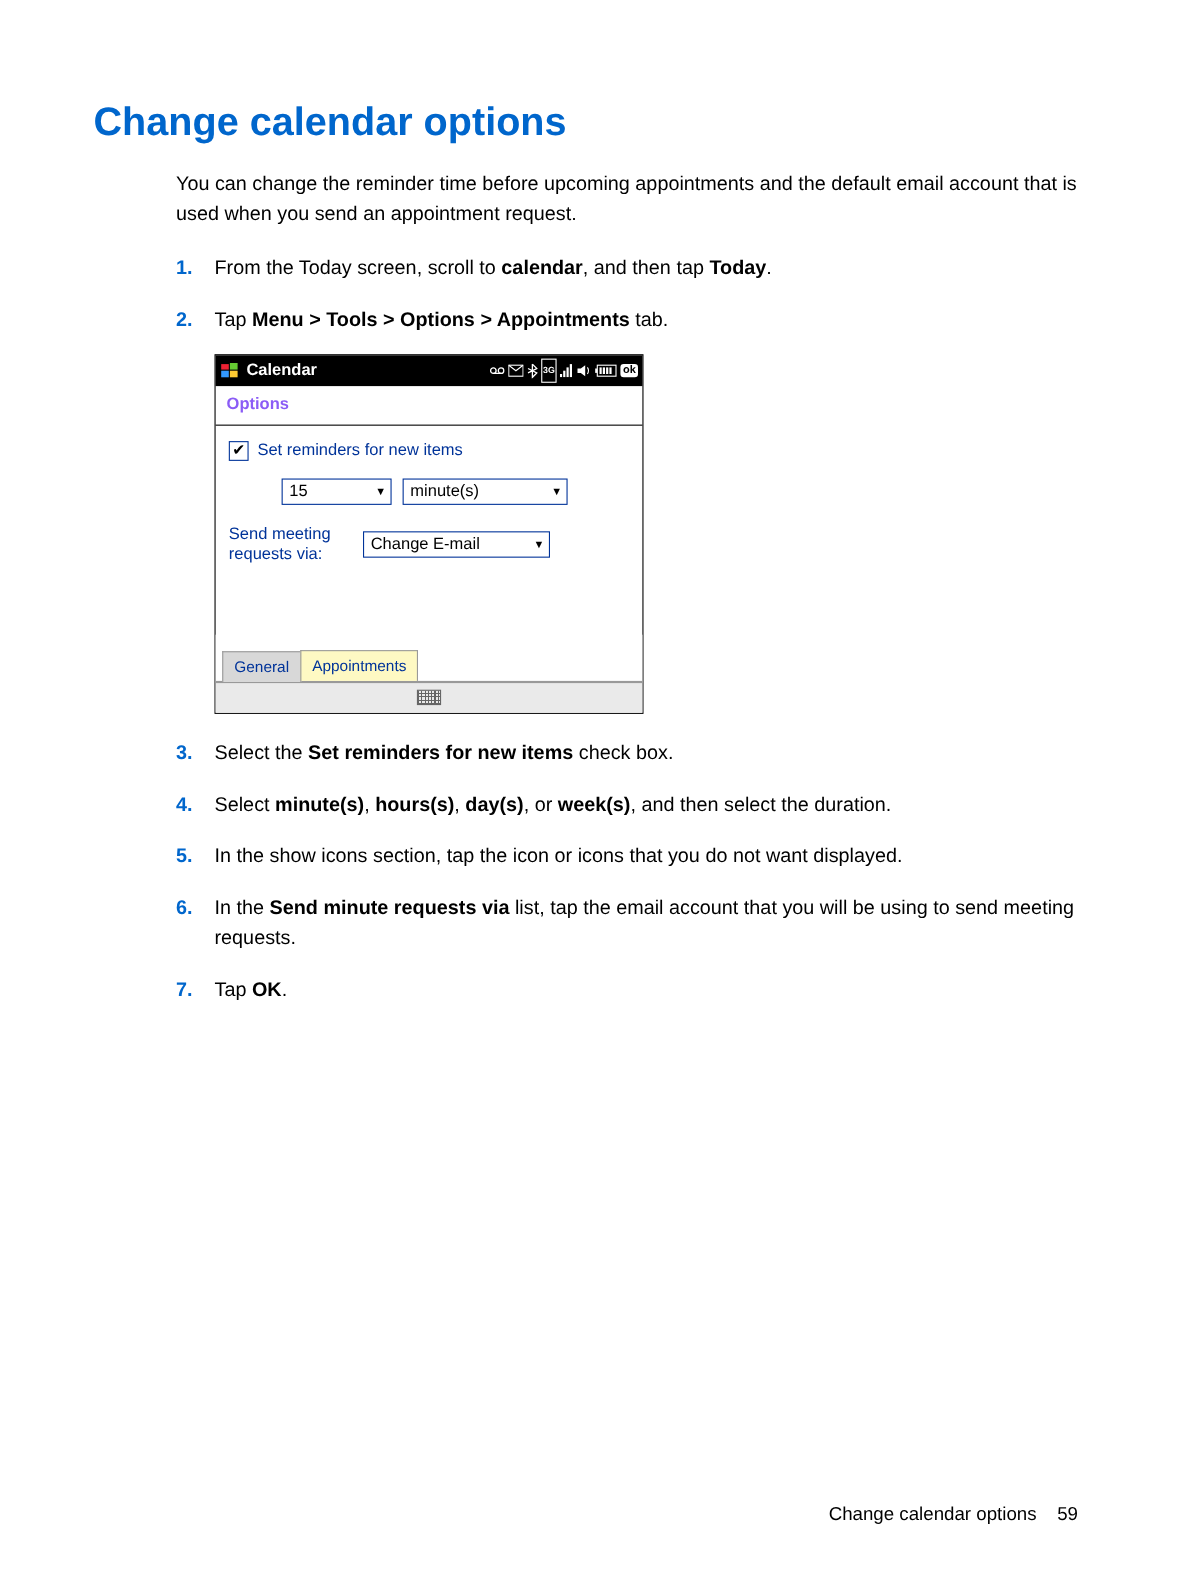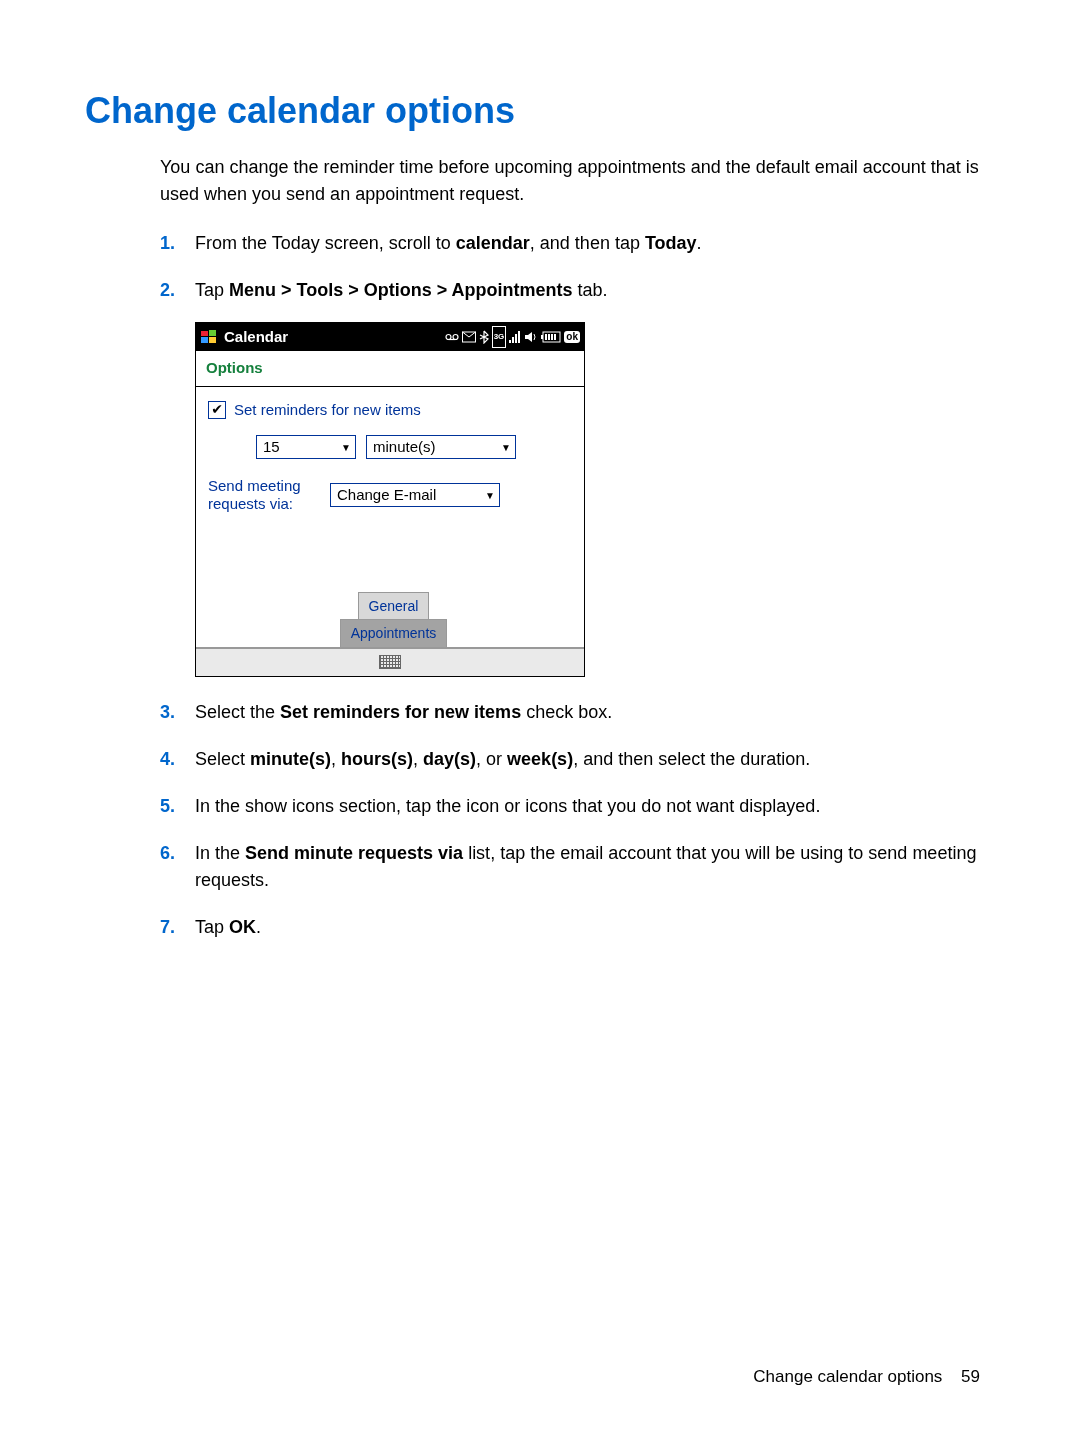--- a/index.html
+++ b/index.html
@@ -75,21 +75,21 @@
     justify-content: center;
   }
   .titlebar .ok-btn {
     background: #fff; color: #000; font-weight: bold;
     border-radius: 3px; font-size: 10px;
     padding: 1px 2px;
     line-height: 1;
   }
 
   .subheader {
-    color: #15803d;
+    color: #8b5cf6;
     font-weight: bold;
     padding: 6px 10px;
     border-bottom: 1px solid #000;
   }
   .panel-body {
     padding: 12px 12px 8px 12px;
     color: #003399;
     min-height: 190px;
   }
   .checkbox-row { display: flex; align-items: center; gap: 8px; margin-bottom: 14px; }
@@ -121,30 +121,29 @@
     display: inline-flex; align-items: center; justify-content: center;
     font-size: 14px;
     background: #f0f0f0;
   }
   .icon-cell.sel { border: 2px solid #003399; background:#fff; }
   .send-row { display: flex; align-items: center; gap: 22px; }
   .send-row .label { width: 100px; line-height: 1.2; }
 
   .tabs-row {
     display: flex;
-    align-items: center;
+    align-items: flex-start;
     padding: 14px 0 0 6px;
     border-bottom: 1px solid #999;
     background: #fff;
-    flex-direction: column;
   }
   .tab {
     border: 1px solid #999;
     border-bottom: none;
-    background: #a3a3a3;
+    background: #fef9c3;
     padding: 3px 10px;
     font-size: 14px;
     color: #003399;
     position: relative;
     margin-right: -1px;
   }
   .tab.inactive { background: #d8d8d8; top:1px; }
   .bottom-bar {
     display:flex;
     justify-content:center;

